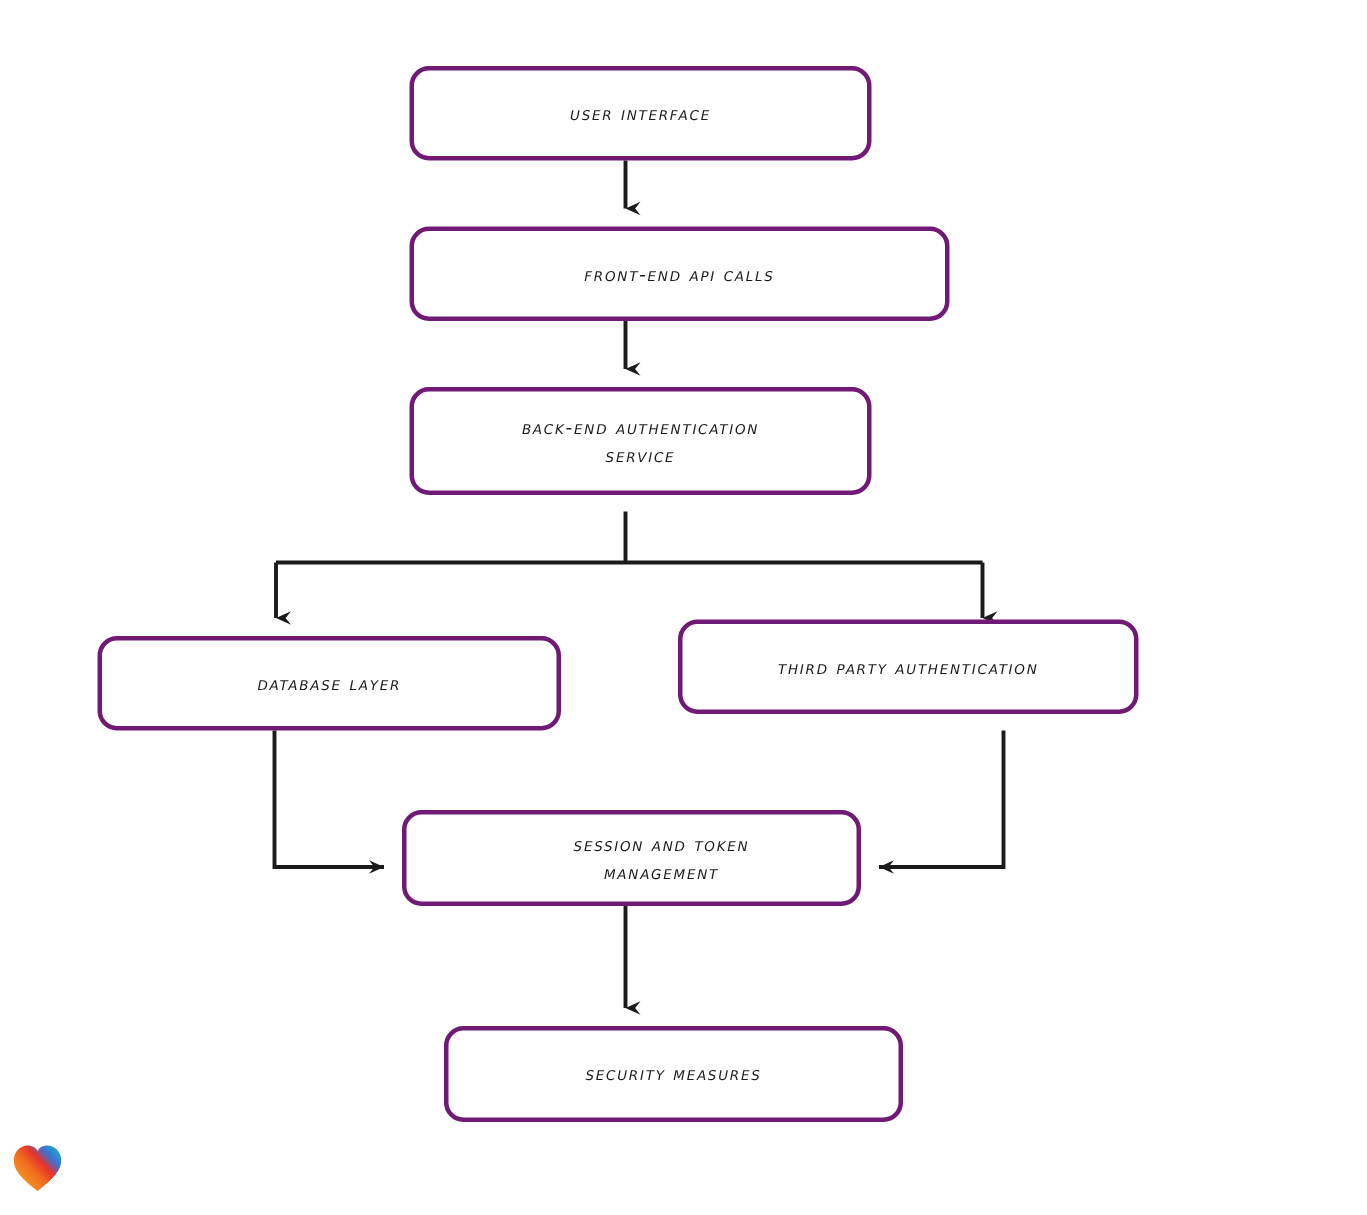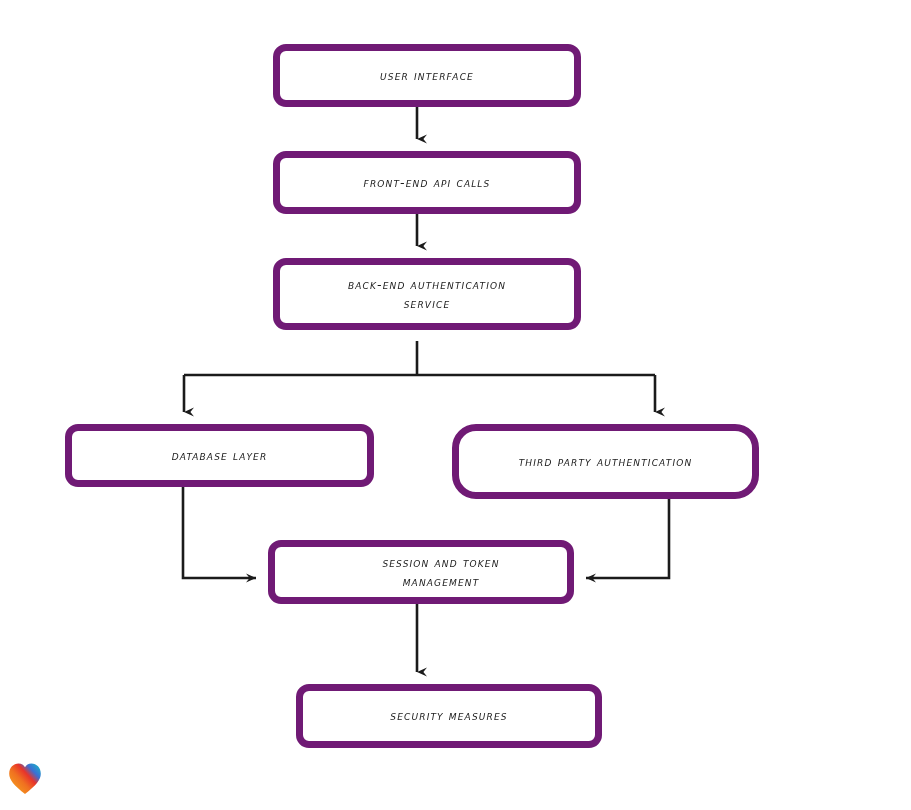--- a/index.html
+++ b/index.html
@@ -26,21 +26,21 @@
     left: 0;
     top: 0;
     width: 911px;
     height: 810px;
     pointer-events: none;
   }
   .node {
     position: absolute;
     box-sizing: border-box;
     background: #ffffff;
-    border: 7px solid #701a75;
+    border: 3px solid #701a75;
     border-radius: 13px;
     display: flex;
     align-items: center;
     justify-content: center;
     text-align: center;
     z-index: 2;
   }
   .node-label {
     font-family: "DejaVu Sans", sans-serif;
     font-size: 12.5px;
@@ -49,24 +49,24 @@
     color: #1b1b1b;
     font-variant: small-caps;
     text-transform: lowercase;
     font-style: italic;
     font-weight: 400;
     padding: 0 10px;
     white-space: pre-line;
   }
   
   #node-ui        { left: 273px; top: 44px;  width: 308px; height: 63px; }
-  #node-api       { left: 273px; top: 151px; width: 308px; height: 63px; }
+  #node-api       { left: 273px; top: 151px; width: 360px; height: 63px; }
   #node-backend   { left: 273px; top: 258px; width: 308px; height: 72px; }
   #node-db        { left: 65px;  top: 424px; width: 309px; height: 63px; }
-  #node-thirdparty{ left: 452px; top: 424px; width: 307px; height: 75px; border-radius: 24px; }
+  #node-thirdparty{ left: 452px; top: 413px; width: 307px; height: 63px; }
   #node-session   { left: 268px; top: 540px; width: 306px; height: 64px; padding-left: 40px; }
   #node-security  { left: 268px; top: 684px; width: 306px; height: 64px; margin-left: 28px; }
 
   #heart-icon {
     position: absolute;
     left: 8px;
     top: 762px;
     width: 34px;
     height: 33px;
     z-index: 3;

